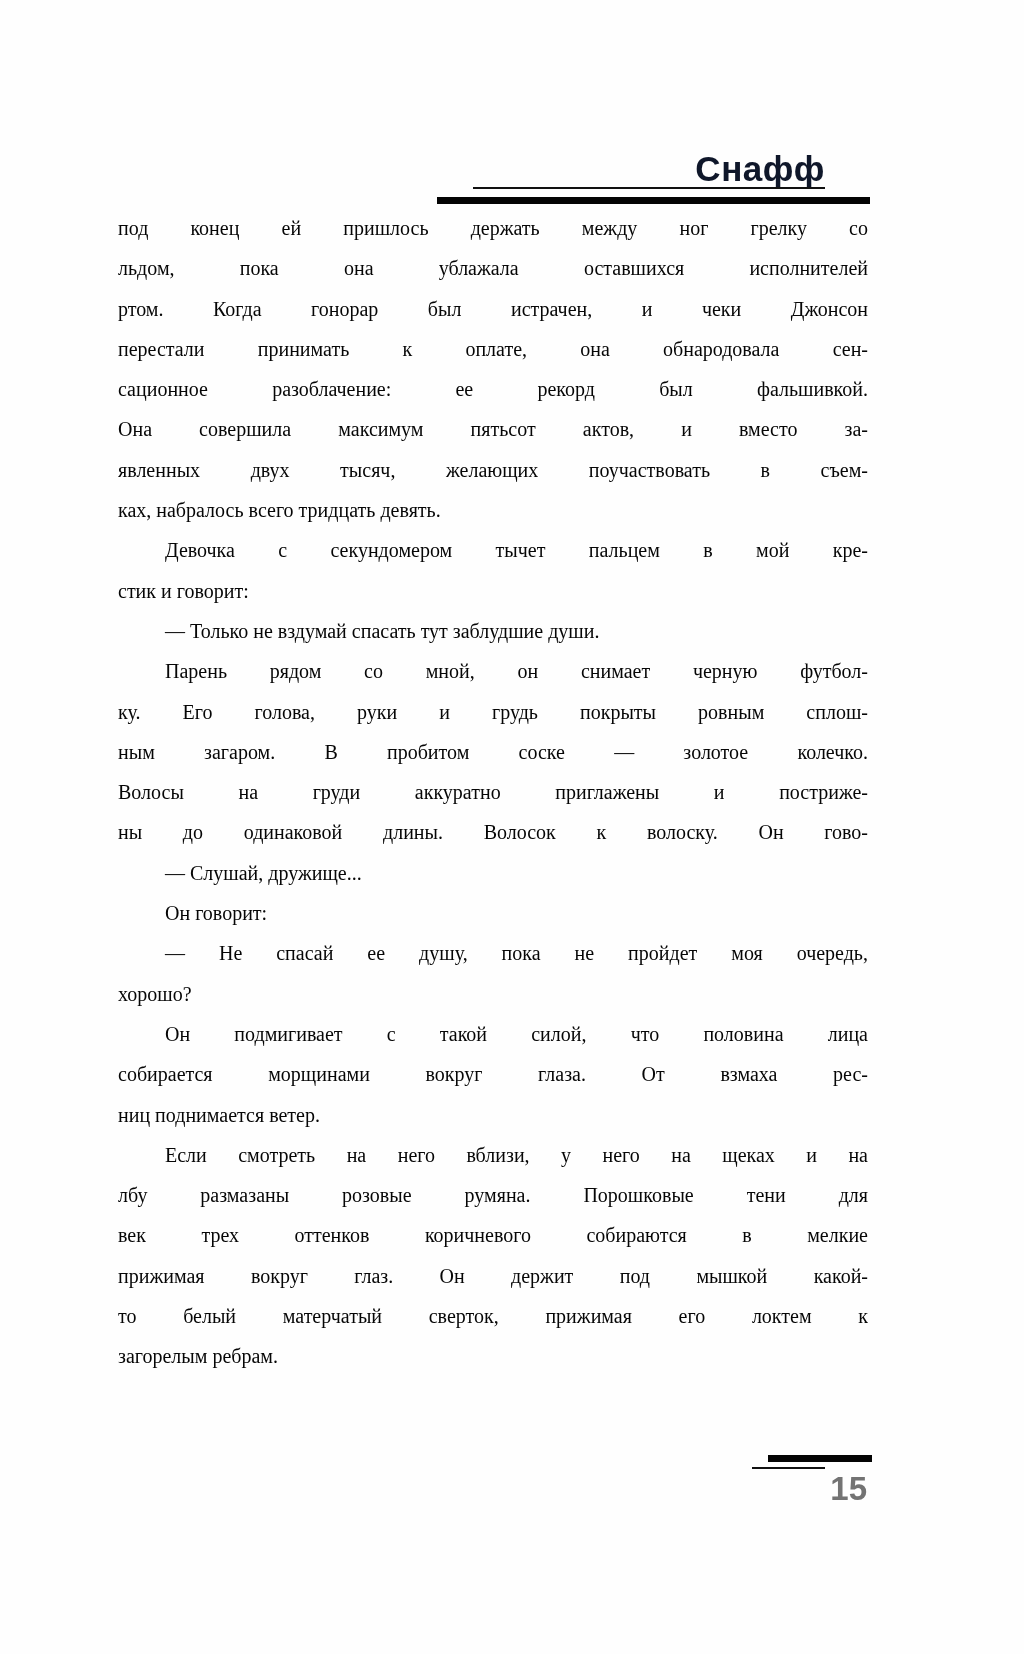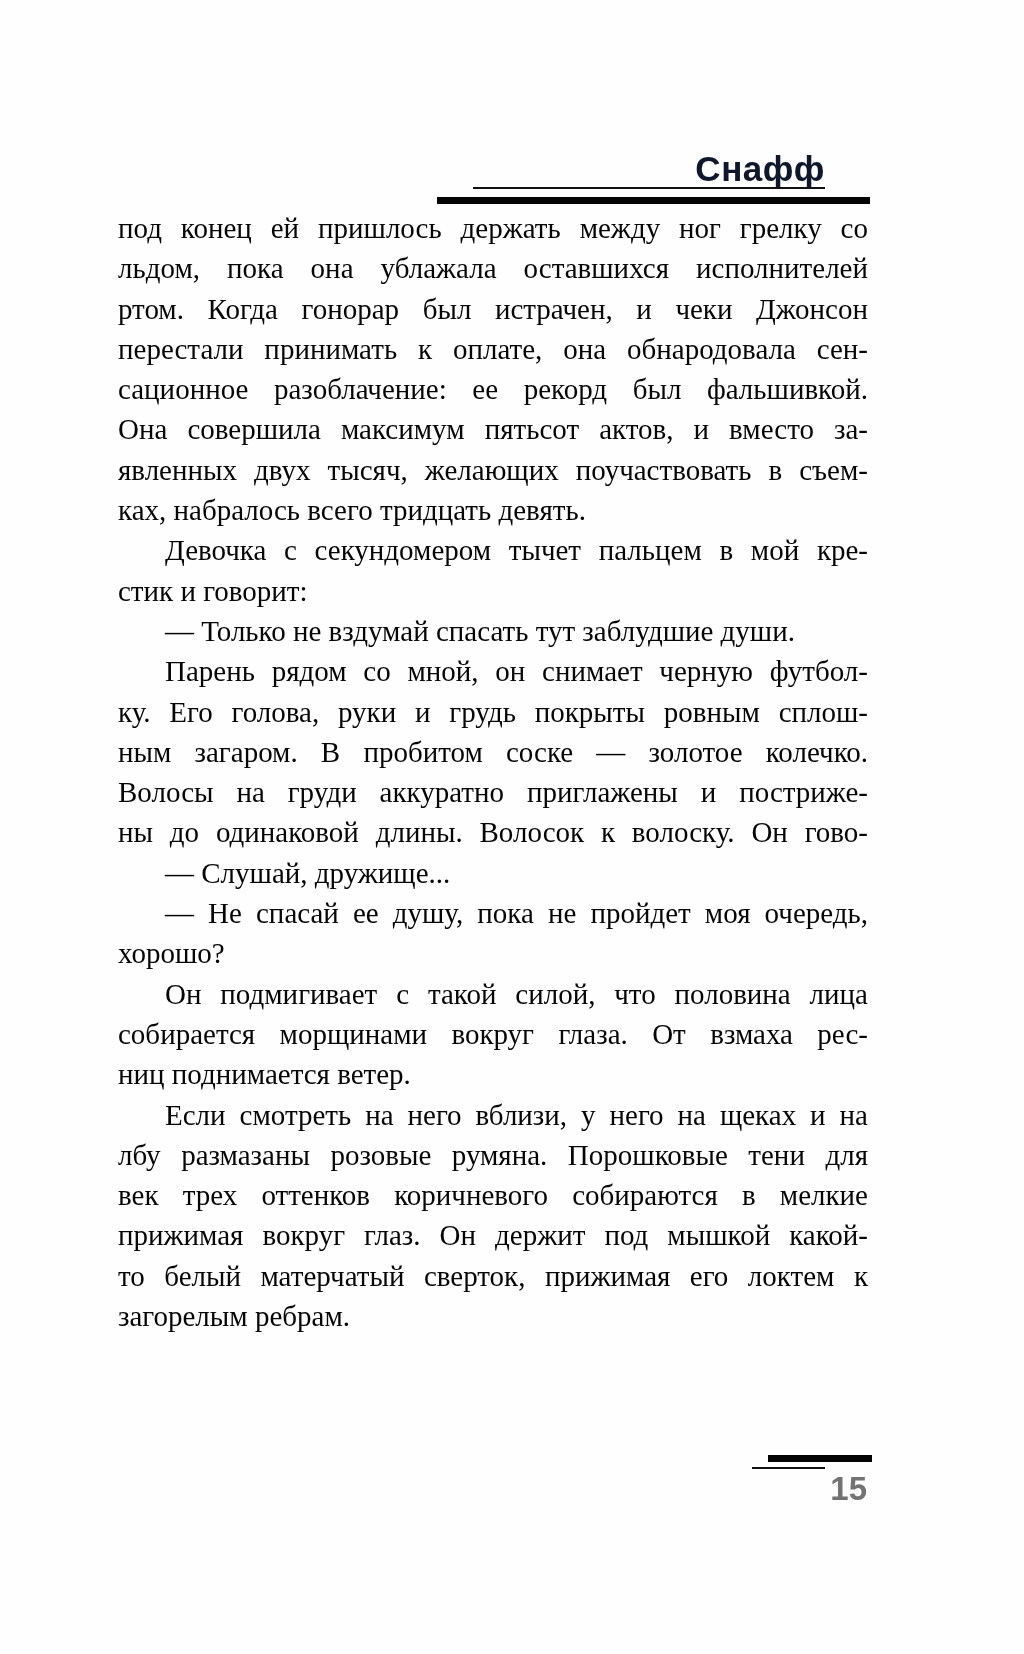--- a/index.html
+++ b/index.html
@@ -43,21 +43,21 @@
     width: 433px;
     height: 7px;
     background: #040404;
   }
   
   .body-text {
     position: absolute;
     left: 118px;
     top: 208px;
     width: 750px;
-    font-size: 29px;
+    font-size: 20px;
     line-height: 40.3px;
     color: #060606;
   }
   .line {
     text-align: left;
     white-space: normal;
   }
   .line.j {
     text-align: justify;
     text-align-last: justify;
@@ -114,20 +114,21 @@
       <div class="line">ках, набралось всего тридцать девять.</div>
       <div class="line j indent">Девочка с секундомером тычет пальцем в мой кре-</div>
       <div class="line">стик и говорит:</div>
       <div class="line indent">— Только не вздумай спасать тут заблудшие души.</div>
       <div class="line j indent">Парень рядом со мной, он снимает черную футбол-</div>
       <div class="line j">ку. Его голова, руки и грудь покрыты ровным сплош-</div>
       <div class="line j">ным загаром. В пробитом соске — золотое колечко.</div>
       <div class="line j">Волосы на груди аккуратно приглажены и постриже-</div>
       <div class="line j">ны до одинаковой длины. Волосок к волоску. Он гово-</div>
       <div class="line indent">— Слушай, дружище...</div>
+      <div class="line indent">Он говорит:</div>
       <div class="line j indent">— Не спасай ее душу, пока не пройдет моя очередь,</div>
       <div class="line">хорошо?</div>
       <div class="line j indent">Он подмигивает с такой силой, что половина лица</div>
       <div class="line j">собирается морщинами вокруг глаза. От взмаха рес-</div>
       <div class="line">ниц поднимается ветер.</div>
       <div class="line j indent">Если смотреть на него вблизи, у него на щеках и на</div>
       <div class="line j">лбу размазаны розовые румяна. Порошковые тени для</div>
       <div class="line j">век трех оттенков коричневого собираются в мелкие</div>
       <div class="line j">прижимая вокруг глаз. Он держит под мышкой какой-</div>
       <div class="line j">то белый матерчатый сверток, прижимая его локтем к</div>

